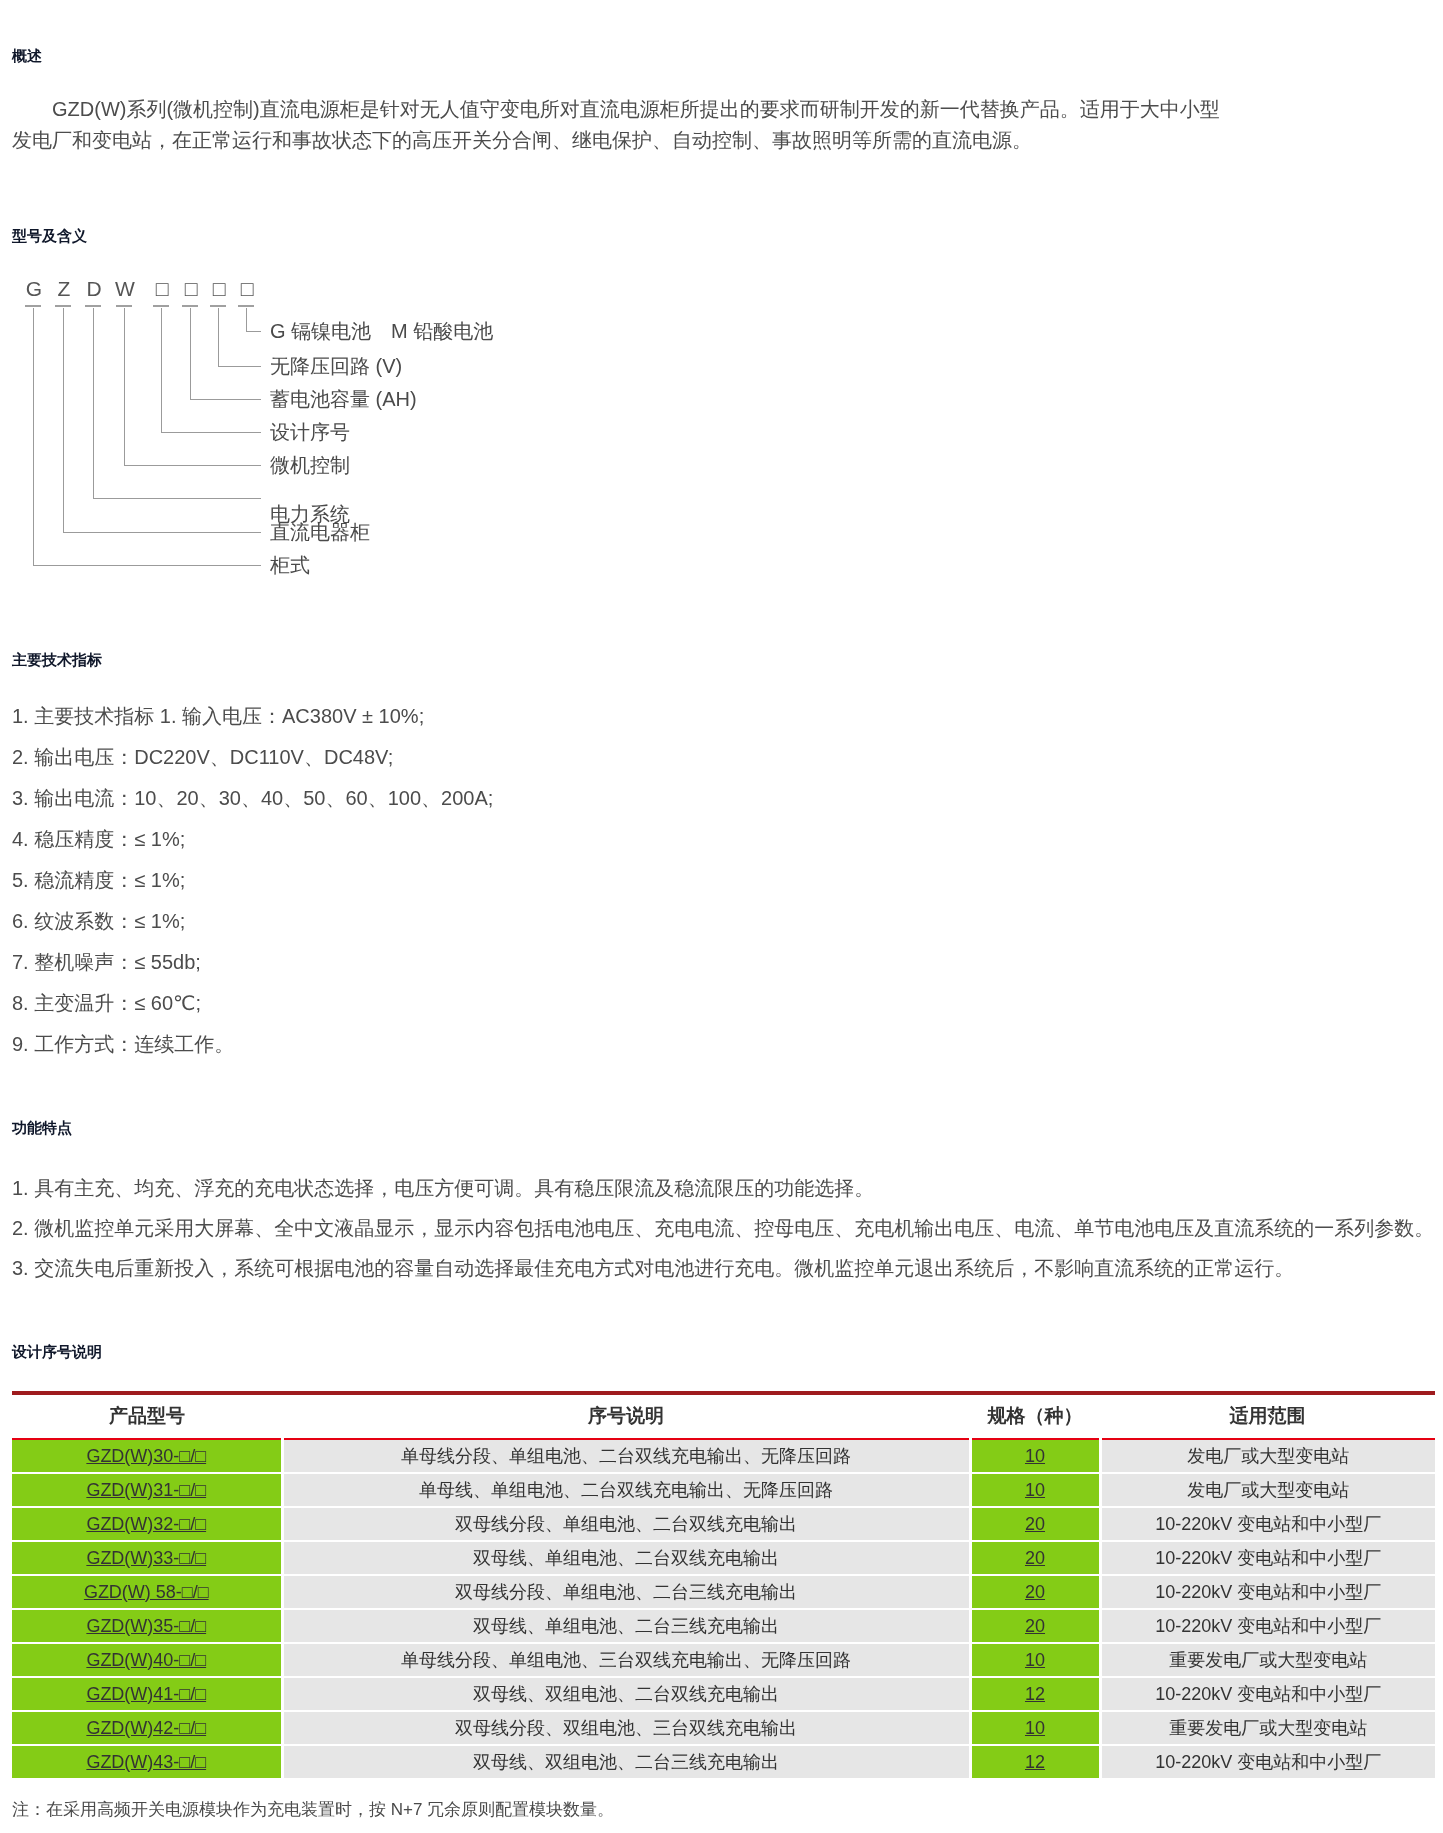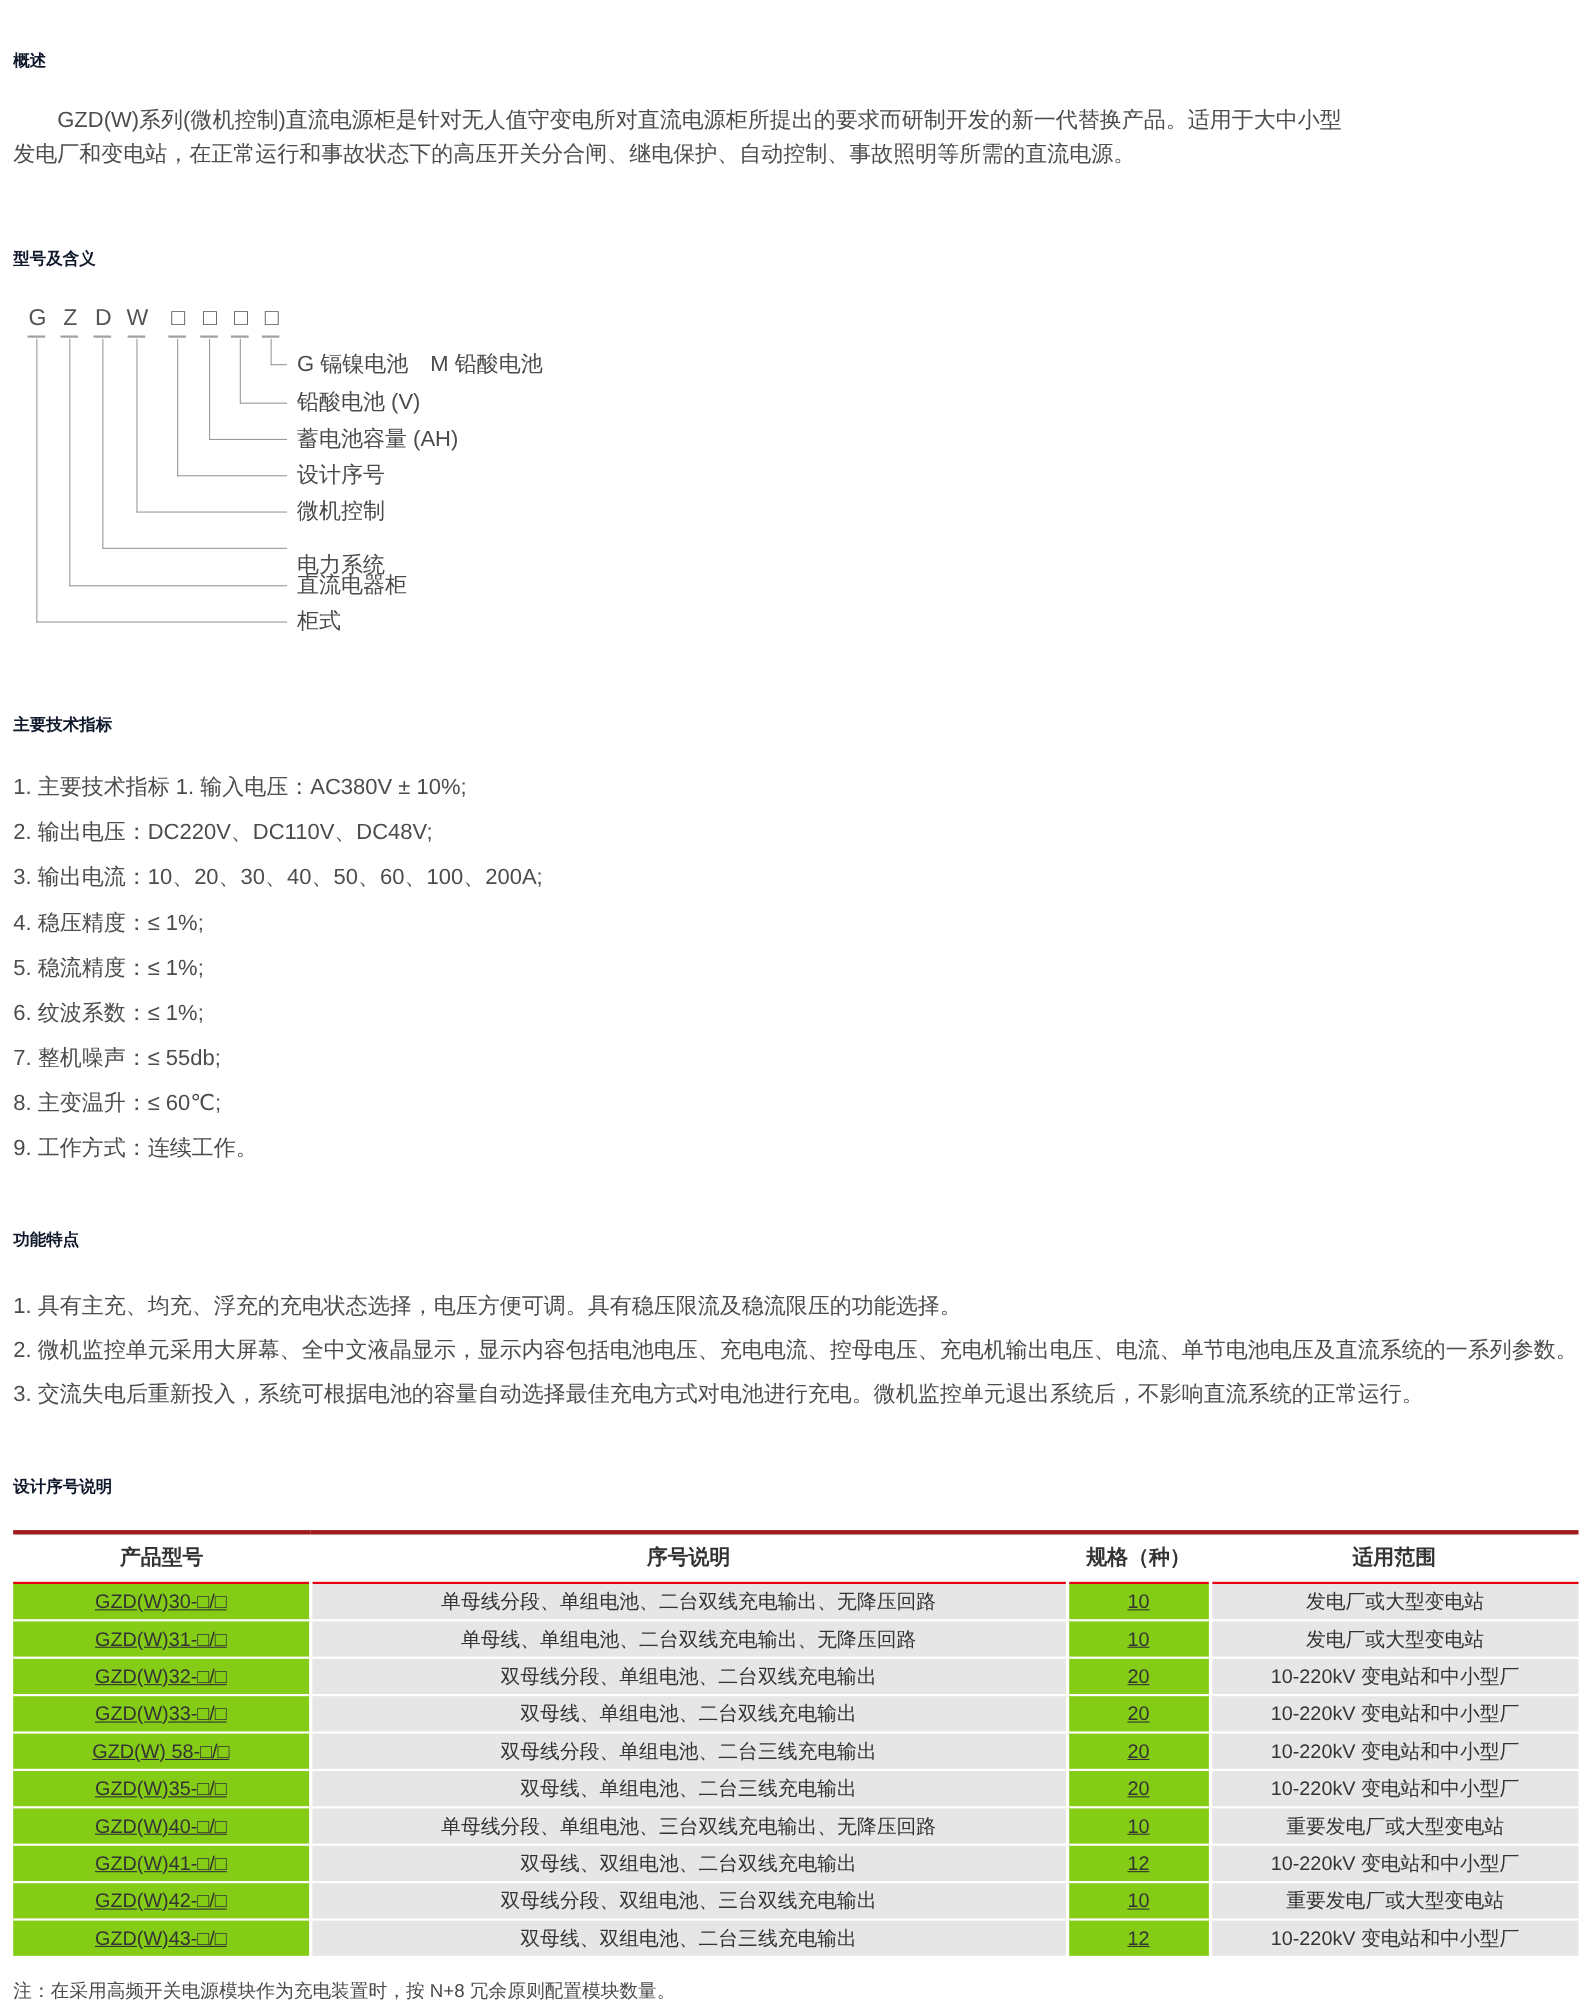--- a/index.html
+++ b/index.html
@@ -97,21 +97,21 @@
     <div class="code-conn" style="left:234px;width:14px;height:23px"></div>
     <div class="code-conn" style="left:206px;width:42px;height:58px"></div>
     <div class="code-conn" style="left:178px;width:70px;height:91px"></div>
     <div class="code-conn" style="left:149px;width:99px;height:124px"></div>
     <div class="code-conn" style="left:112px;width:136px;height:157px"></div>
     <div class="code-conn" style="left:81px;width:167px;height:190px"></div>
     <div class="code-conn" style="left:51px;width:197px;height:224px"></div>
     <div class="code-conn" style="left:21px;width:227px;height:257px"></div>
 
     <div class="code-label" style="top:41px">G 镉镍电池　M 铅酸电池</div>
-    <div class="code-label" style="top:76px">铅酸电池 (V)</div>
+    <div class="code-label" style="top:76px">无降压回路 (V)</div>
     <div class="code-label" style="top:109px">蓄电池容量 (AH)</div>
     <div class="code-label" style="top:142px">设计序号</div>
     <div class="code-label" style="top:175px">微机控制</div>
     <div class="code-label" style="top:224px">电力系统</div>
     <div class="code-label" style="top:242px">直流电器柜</div>
     <div class="code-label" style="top:275px">柜式</div>
   </div>
 
   <h2 class="sec" id="h-specs">主要技术指标</h2>
   <div class="spec-list">
@@ -207,15 +207,15 @@
       </tr>
       <tr>
         <td class="c-odd c-model">GZD(W)43-□/□</td>
         <td class="c-even">双母线、双组电池、二台三线充电输出</td>
         <td class="c-odd c-spec">12</td>
         <td class="c-even">10-220kV 变电站和中小型厂</td>
       </tr>
     </tbody>
   </table>
 
-  <p class="table-note">注：在采用高频开关电源模块作为充电装置时，按 N+8 冗余原则配置模块数量。</p>
+  <p class="table-note">注：在采用高频开关电源模块作为充电装置时，按 N+7 冗余原则配置模块数量。</p>
 
 </div>
 
 </body></html>

